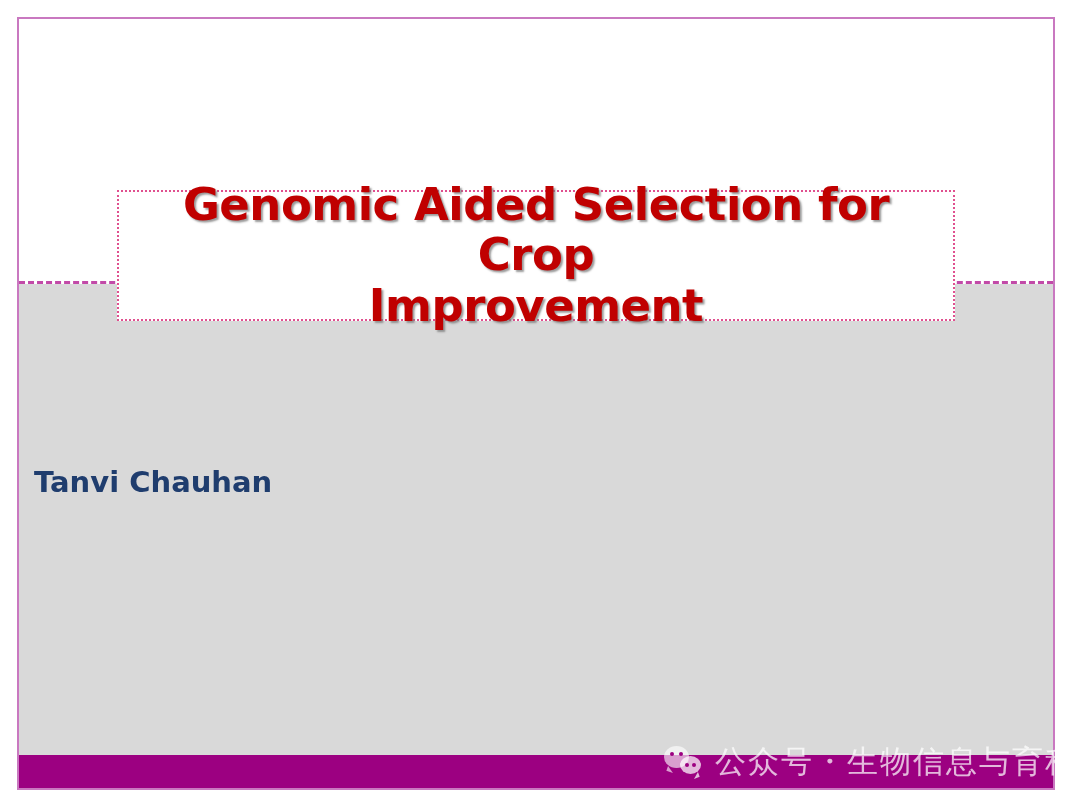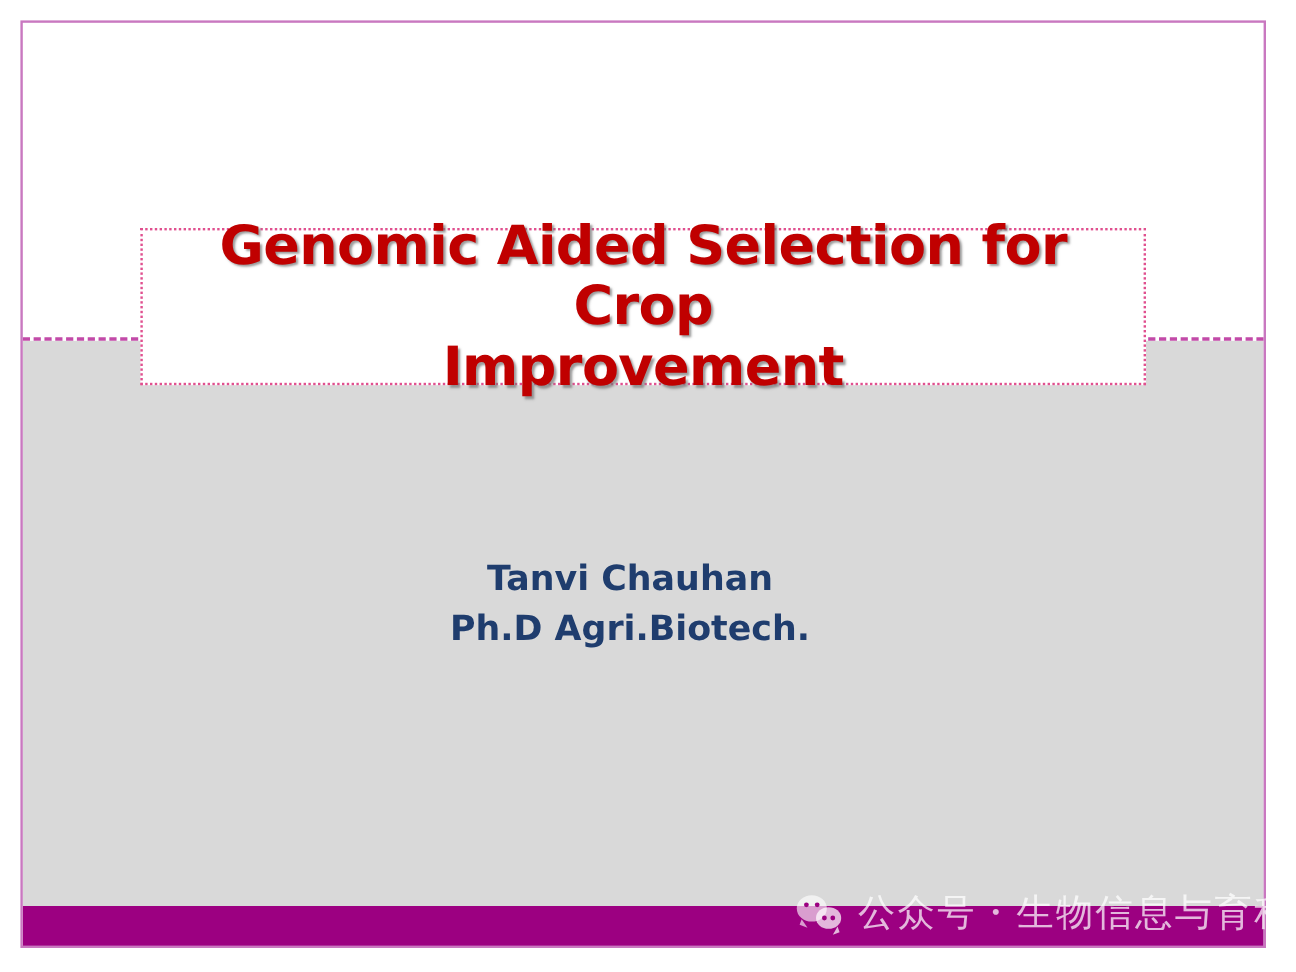--- a/index.html
+++ b/index.html
@@ -99,24 +99,24 @@
     text-align: center;
     letter-spacing: -0.5px;
     text-shadow: 2px 2px 2px rgba(120,120,120,0.75);
     white-space: pre-line;
     padding: 0 14px;
   }
 
   
   .author-block {
     position: absolute;
-    left: 8px;
+    left: 34px;
     top: 462px;
     width: 1034px;
-    text-align: center;
+    text-align: left;
   }
   .author-line {
     color: #1f3d6e;
     font-family: "DejaVu Sans", sans-serif;
     font-weight: bold;
     font-size: 29px;
     line-height: 1.42;
     letter-spacing: 0px;
   }
 
@@ -208,21 +208,20 @@
   <div class="footer-bar"></div>
   <div class="slide-frame"></div>
 
   <div class="title-box">
     <div class="title-text">Genomic Aided Selection for Crop
 Improvement</div>
   </div>
 
   <div class="author-block">
     <div class="author-line">Tanvi Chauhan</div>
-    <div class="author-line">Ph.D Agri.Biotech.</div>
   </div>
 
   <div class="watermark">
     <span class="wechat-icon">
       <span class="bubble bubble-big"></span>
       <span class="bubble bubble-small"></span>
       <span class="eye eye-b1"></span>
       <span class="eye eye-b2"></span>
       <span class="eye eye-s1"></span>
       <span class="eye eye-s2"></span>

